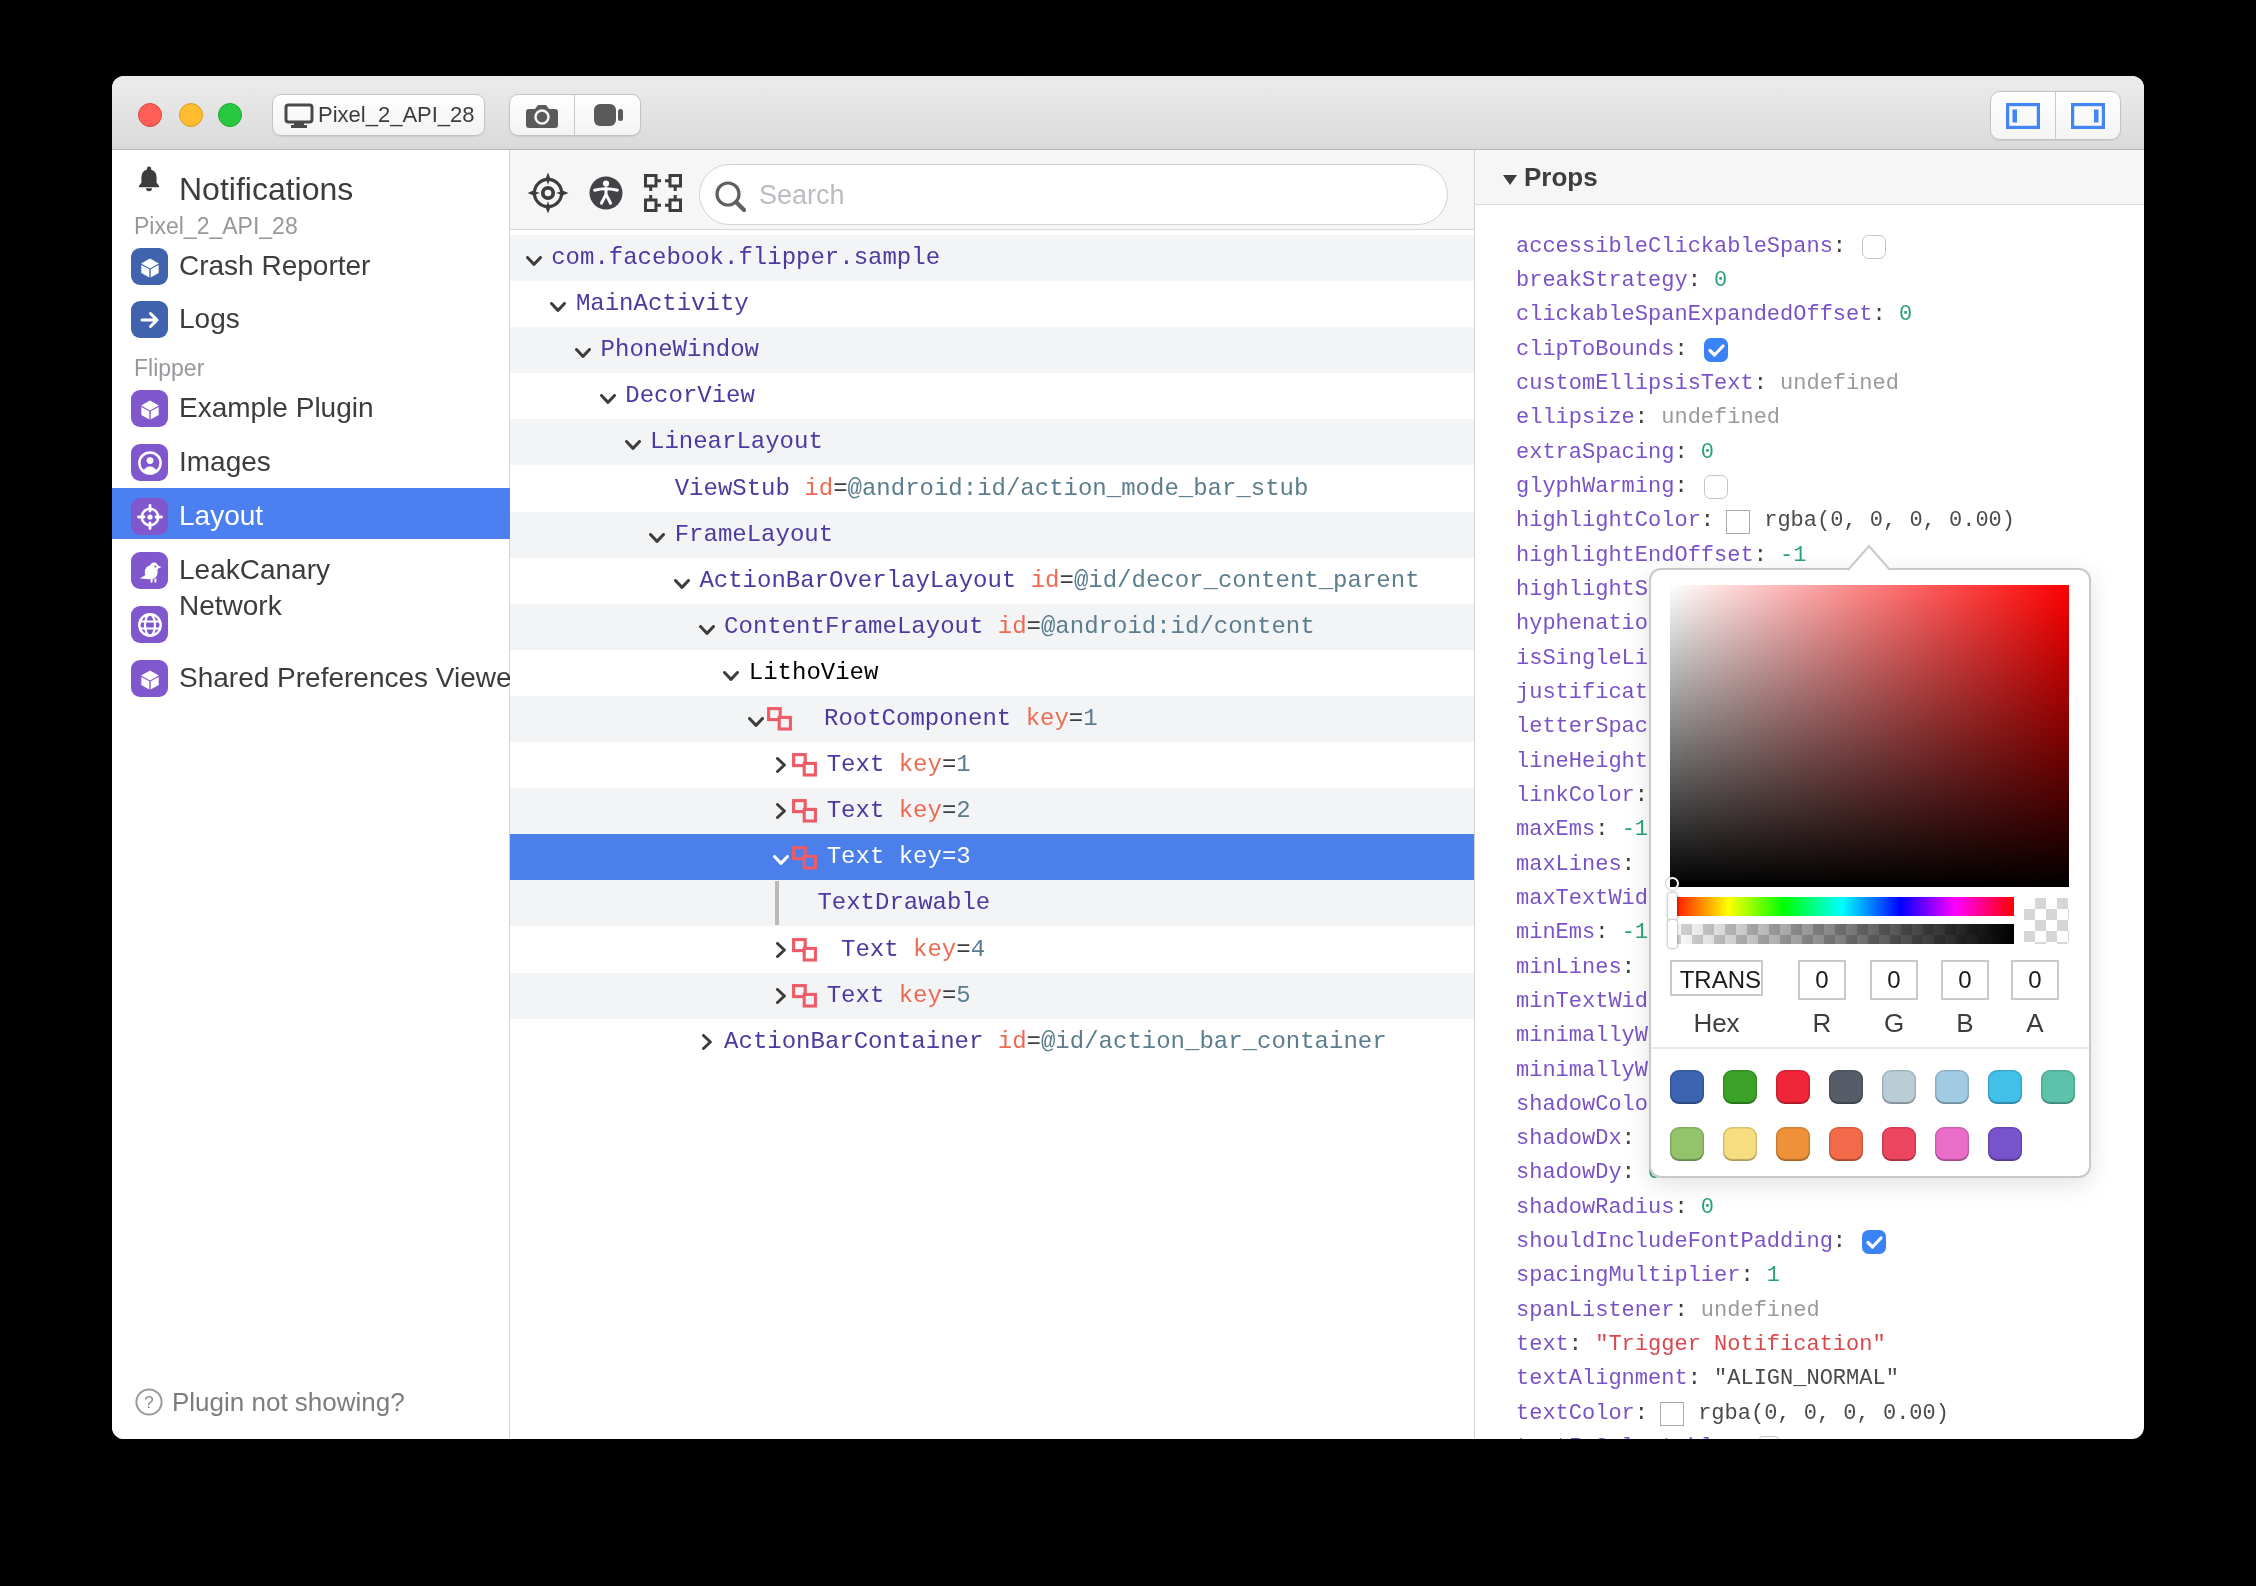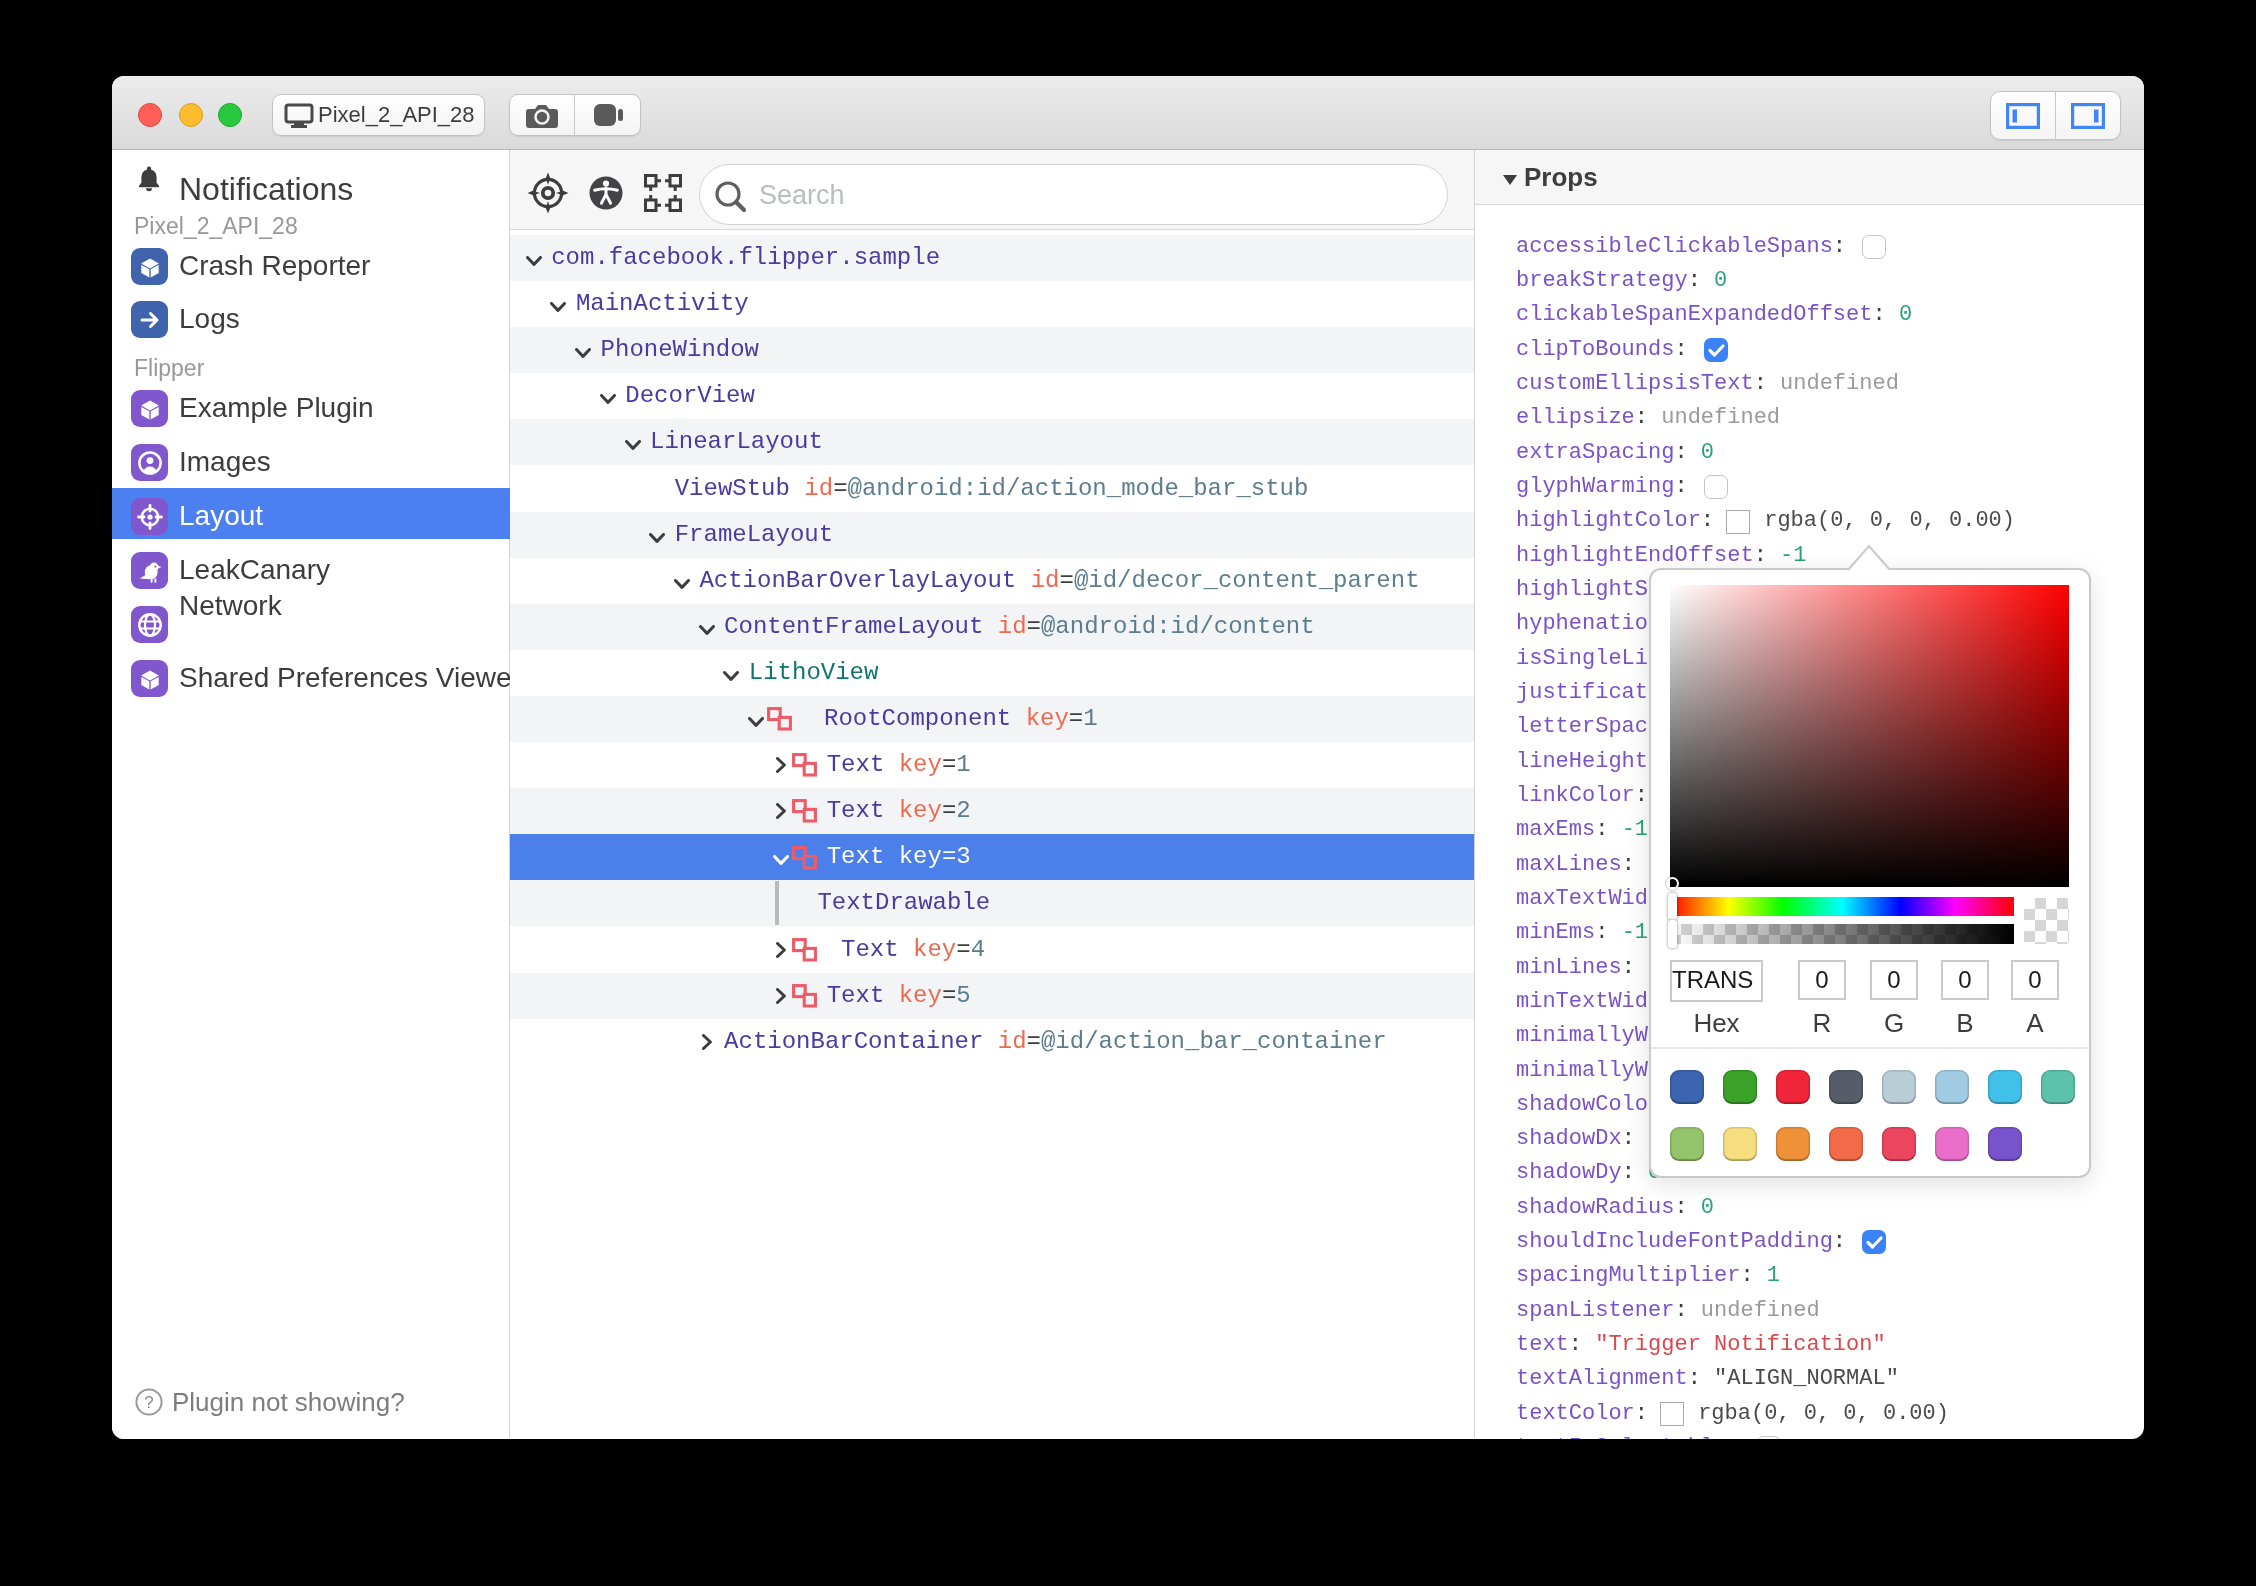--- a/index.html
+++ b/index.html
@@ -174,21 +174,21 @@
     <div class="abs mono" style="left:587.4px;top:481.7px;height:46.1px;line-height:46.1px;font-size:24px"><span style="color:#4c3aa0">ActionBarOverlayLayout</span><span style="color:#ed6a51"> id</span><span style="color:#3d3d3d">=</span><span style="color:#5b7d8e">@id/decor_content_parent</span></div>
 <div class="abs" style="left:398px;top:527.8px;width:964px;height:46.1px;background:#f3f4f6"></div>
     <div style="position:absolute;left:586.6px;top:545.8899999999999px;width:0;height:0"><svg width="16" height="11.2" viewBox="0 0 16 11.2" style="">
         <path d="M1.5 1.5 L8 8.4 L14.5 1.5" stroke="#3d3d3d" stroke-width="3" fill="none" stroke-linecap="round" stroke-linejoin="round"></path>
       </svg></div>
     <div class="abs mono" style="left:612.1px;top:527.8px;height:46.1px;line-height:46.1px;font-size:24px"><span style="color:#4c3aa0">ContentFrameLayout</span><span style="color:#ed6a51"> id</span><span style="color:#3d3d3d">=</span><span style="color:#5b7d8e">@android:id/content</span></div>
 <div class="abs" style="left:398px;top:573.9000000000001px;width:964px;height:46.1px;background:#fff"></div>
     <div style="position:absolute;left:611.3px;top:591.99px;width:0;height:0"><svg width="16" height="11.2" viewBox="0 0 16 11.2" style="">
         <path d="M1.5 1.5 L8 8.4 L14.5 1.5" stroke="#3d3d3d" stroke-width="3" fill="none" stroke-linecap="round" stroke-linejoin="round"></path>
       </svg></div>
-    <div class="abs mono" style="left:636.8px;top:573.9000000000001px;height:46.1px;line-height:46.1px;font-size:24px"><span style="color:#0f766e">LithoView</span></div>
+    <div class="abs mono" style="left:636.8px;top:573.9000000000001px;height:46.1px;line-height:46.1px;font-size:24px"><span style="color:#000000">LithoView</span></div>
 <div class="abs" style="left:398px;top:620.0px;width:964px;height:46.1px;background:#f3f4f6"></div>
     <div style="position:absolute;left:636.0px;top:638.0899999999999px;width:0;height:0"><svg width="16" height="11.2" viewBox="0 0 16 11.2" style="">
         <path d="M1.5 1.5 L8 8.4 L14.5 1.5" stroke="#3d3d3d" stroke-width="3" fill="none" stroke-linecap="round" stroke-linejoin="round"></path>
       </svg></div>
     <div style="position:absolute;left:655.0px;top:631.25px"><svg width="25" height="24" viewBox="0 0 25 24" style="">
         <rect x="1.6" y="1.6" width="11.6" height="11" fill="none" stroke="#ed5b67" stroke-width="3.1"></rect>
         <rect x="12.2" y="10.4" width="11.2" height="11.6" fill="#f3f4f6" stroke="#ed5b67" stroke-width="3.1"></rect>
       </svg></div>
     <div class="abs mono" style="left:712px;top:620.0px;height:46.1px;line-height:46.1px;font-size:24px"><span style="color:#4c3aa0">RootComponent</span><span style="color:#ed6a51"> key</span><span style="color:#3d3d3d">=</span><span style="color:#5b7d8e">1</span></div>
 <div class="abs" style="left:398px;top:666.1px;width:964px;height:46.1px;background:#fff"></div>
@@ -314,21 +314,21 @@
         <path d="M2 27 L23 3 L44 27" fill="#ffffff" stroke="#c9c9c9" stroke-width="2"></path>
       </svg></div>
 <div class="abs" style="left:1558px;top:509px;width:399px;height:302px;background-image:linear-gradient(to bottom, rgba(0,0,0,0), #000),linear-gradient(to right, #fff, rgba(255,255,255,0));background-color:#f00"></div>
 <div class="abs" style="left:1554px;top:801px;width:13px;height:13px;border-radius:50%;border:2px solid #fff;box-shadow:0 0 2px rgba(0,0,0,0.6)"></div>
 <div class="abs" style="left:1558px;top:821px;width:344px;height:19px;background:linear-gradient(to right,#f00 0%,#ff0 17%,#0f0 33%,#0ff 50%,#00f 67%,#f0f 83%,#f00 100%)"></div>
 <div class="abs" style="left:1556px;top:817px;width:9px;height:27px;background:#fff;border-radius:3px;box-shadow:0 0 3px rgba(0,0,0,0.5)"></div>
 <div class="abs" style="left:1558px;top:848px;width:344px;height:20px;background-image:linear-gradient(45deg,#d6d6d6 25%,transparent 25%,transparent 75%,#d6d6d6 75%),linear-gradient(45deg,#d6d6d6 25%,transparent 25%,transparent 75%,#d6d6d6 75%);background-size:22px 22px;background-position:0 0,11px 11px;background-color:#fff"></div>
 <div class="abs" style="left:1558px;top:848px;width:344px;height:20px;background:linear-gradient(to right,rgba(0,0,0,0),#000)"></div>
 <div class="abs" style="left:1556px;top:844px;width:9px;height:28px;background:#fff;border-radius:3px;box-shadow:0 0 3px rgba(0,0,0,0.5)"></div>
 <div class="abs" style="left:1912px;top:822px;width:45px;height:46px;border-radius:4px;background-image:linear-gradient(45deg,#d6d6d6 25%,transparent 25%,transparent 75%,#d6d6d6 75%),linear-gradient(45deg,#d6d6d6 25%,transparent 25%,transparent 75%,#d6d6d6 75%);background-size:22px 22px;background-position:0 0,11px 11px;background-color:#fff"></div>
-<div class="abs" style="left:1558px;top:884px;width:93px;height:42px;border:2px solid #c9c9c9;background:#fff;line-height:36px;text-align:left;font-size:24px;color:#1a1a1a">TRANS</div>
+<div class="abs" style="left:1558px;top:884px;width:93px;height:36px;border:2px solid #c9c9c9;background:#fff;line-height:36px;text-align:right;font-size:24px;color:#1a1a1a">TRANS</div>
 <div class="abs" style="left:1686px;top:884px;width:48px;height:40px;border:2px solid #c9c9c9;background:#fff;line-height:36px;text-align:center;font-size:24px;color:#1a1a1a">0</div>
 <div class="abs" style="left:1758px;top:884px;width:48px;height:40px;border:2px solid #c9c9c9;background:#fff;line-height:36px;text-align:center;font-size:24px;color:#1a1a1a">0</div>
 <div class="abs" style="left:1829px;top:884px;width:48px;height:40px;border:2px solid #c9c9c9;background:#fff;line-height:36px;text-align:center;font-size:24px;color:#1a1a1a">0</div>
 <div class="abs" style="left:1899px;top:884px;width:48px;height:40px;border:2px solid #c9c9c9;background:#fff;line-height:36px;text-align:center;font-size:24px;color:#1a1a1a">0</div>
 <div class="abs" style="left:1564.5px;top:932px;width:80px;text-align:center;font-size:26px;color:#3d3d3d">Hex</div>
 <div class="abs" style="left:1670px;top:932px;width:80px;text-align:center;font-size:26px;color:#3d3d3d">R</div>
 <div class="abs" style="left:1742px;top:932px;width:80px;text-align:center;font-size:26px;color:#3d3d3d">G</div>
 <div class="abs" style="left:1813px;top:932px;width:80px;text-align:center;font-size:26px;color:#3d3d3d">B</div>
 <div class="abs" style="left:1883px;top:932px;width:80px;text-align:center;font-size:26px;color:#3d3d3d">A</div>
 <div class="abs" style="left:1539px;top:971px;width:438px;height:1.5px;background:#e8e8e8"></div>

